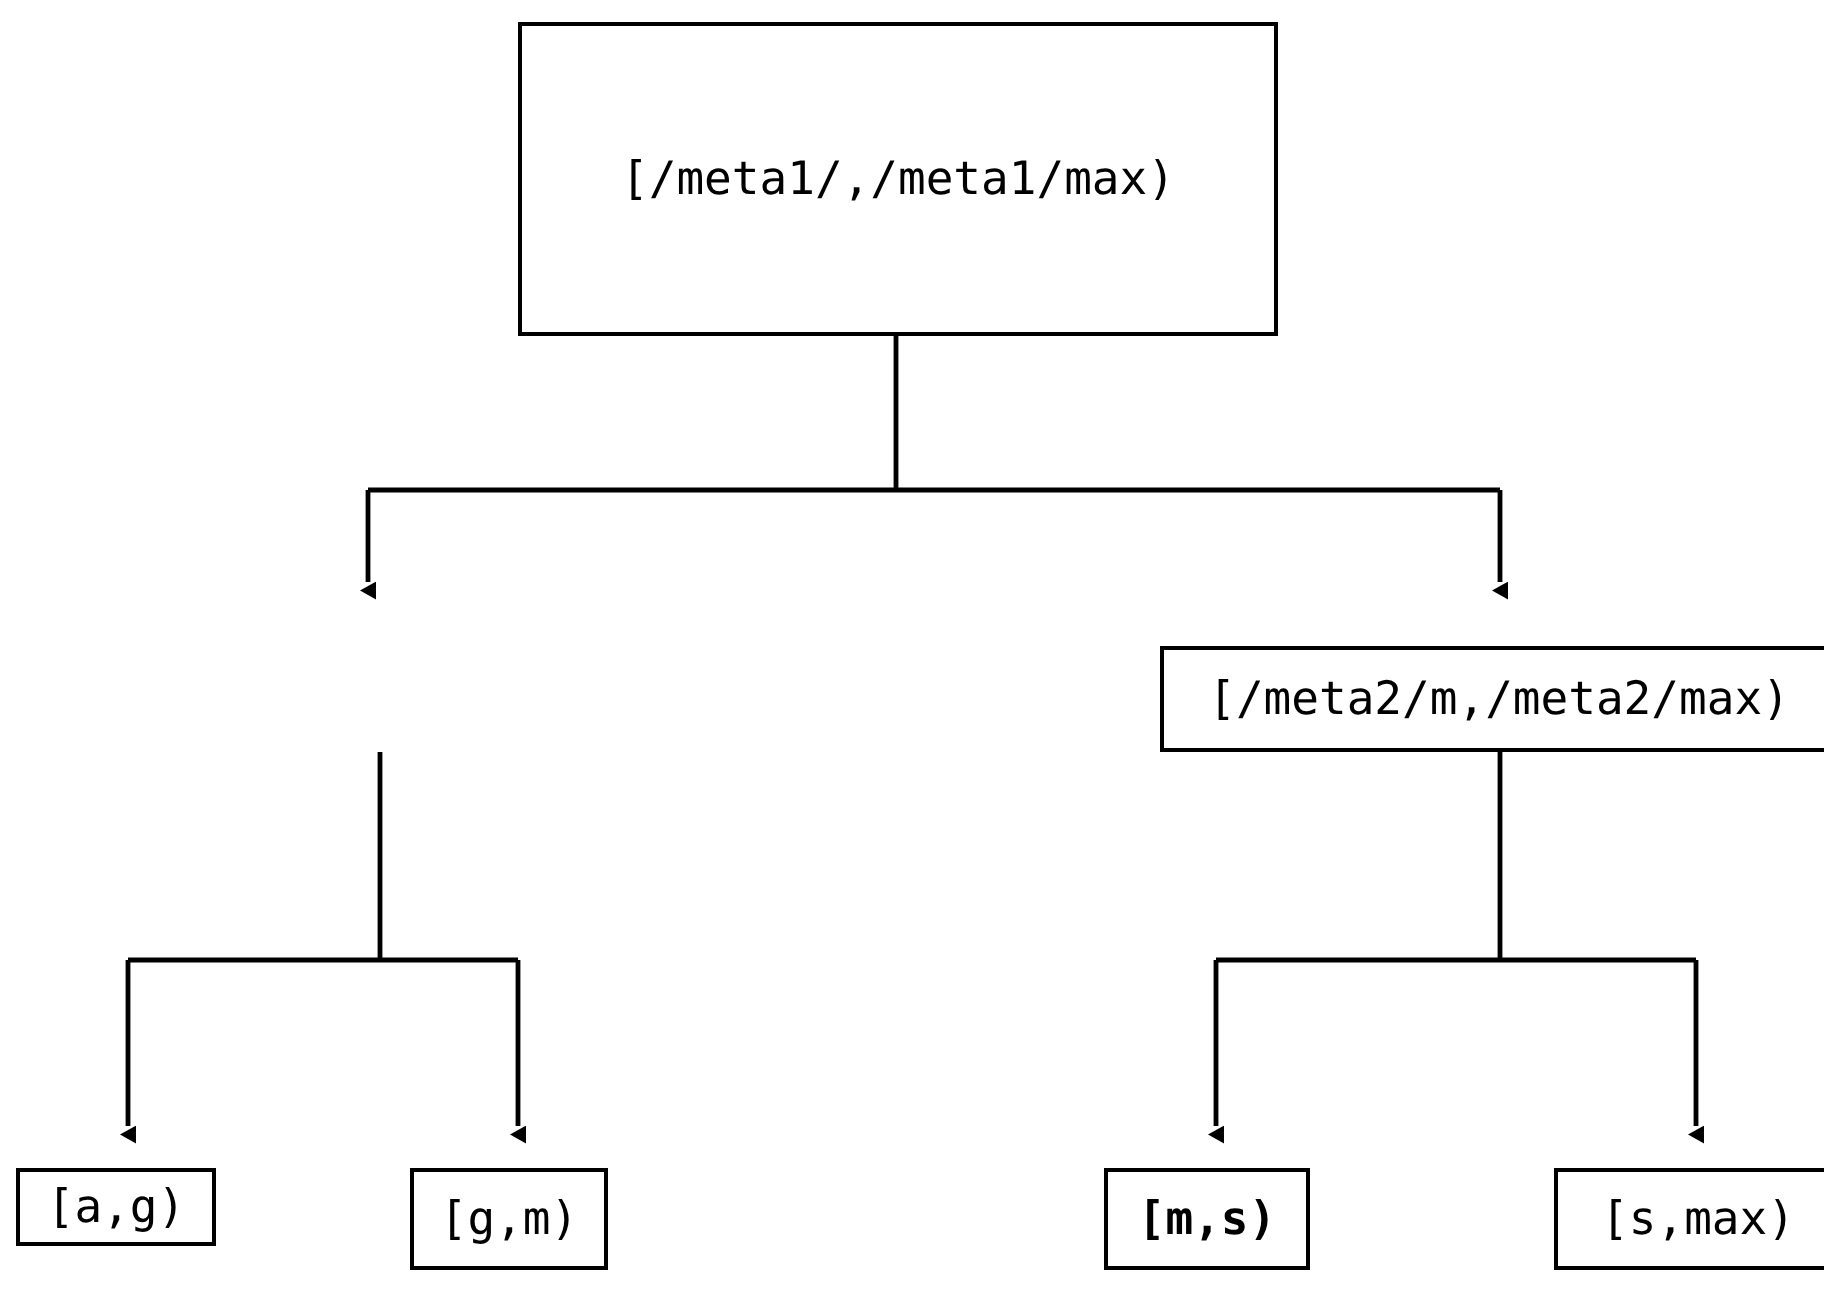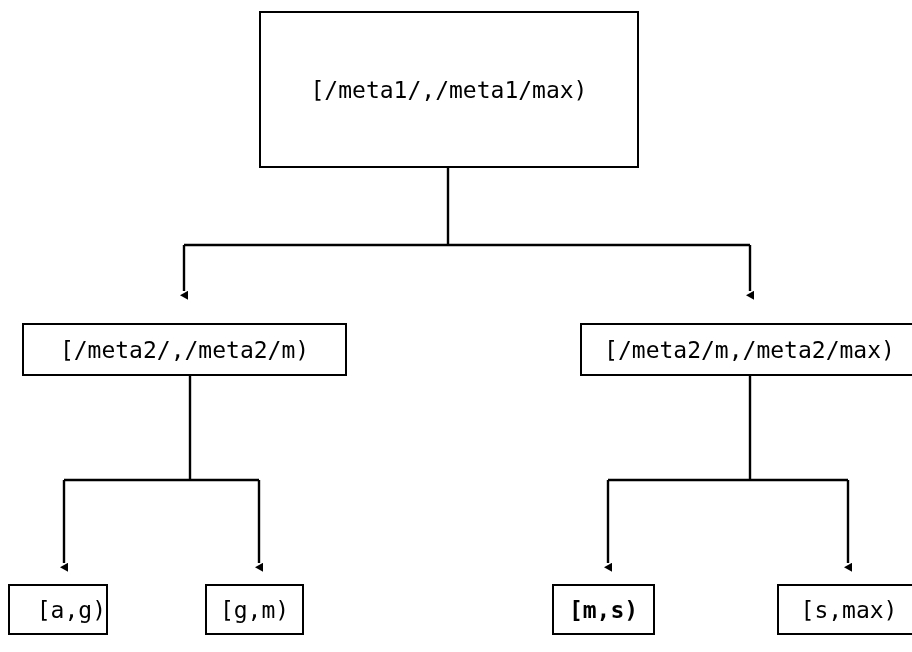--- a/index.html
+++ b/index.html
@@ -75,29 +75,26 @@
       <path d="M 608,480 L 848,480" stroke="#000000" stroke-width="2.4" fill="none"></path>
       <path d="M 608,480 L 608,563" stroke="#000000" stroke-width="2.4" fill="none" marker-end="url(#arrowhead)"></path>
       <path d="M 848,480 L 848,563" stroke="#000000" stroke-width="2.4" fill="none" marker-end="url(#arrowhead)"></path>
     </g>
   </svg>
 
   <div class="node-box" id="node-root" style="left: 259px; top: 11px; width: 380px; height: 157px;">
     <span class="node-label">[/meta1/,/meta1/max)</span>
   </div>
 
-  <div class="node-box" id="node-mid-left" style="left: 22px; top: 323px; width: 325px; height: 53px;">
-    <span class="node-label">[/meta2/,/meta2/m)</span>
-  </div>
 
   <div class="node-box" id="node-mid-right" style="left: 580px; top: 323px; width: 339px; height: 53px;">
     <span class="node-label">[/meta2/m,/meta2/max)</span>
   </div>
 
-  <div class="node-box" id="node-leaf-1" style="left: 8px; top: 584px; width: 100px; height: 51px; justify-content: flex-end;">
+  <div class="node-box" id="node-leaf-1" style="left: 8px; top: 584px; width: 100px; height: 39px;">
     <span class="node-label">[a,g)</span>
   </div>
 
   <div class="node-box" id="node-leaf-2" style="left: 205px; top: 584px; width: 99px; height: 51px; text-align: center;">
     <span class="node-label">[g,m)</span>
   </div>
 
   <div class="node-box" id="node-leaf-3" style="left: 552px; top: 584px; width: 103px; height: 51px; font-weight: bold;">
     <span class="node-label">[m,s)</span>
   </div>

